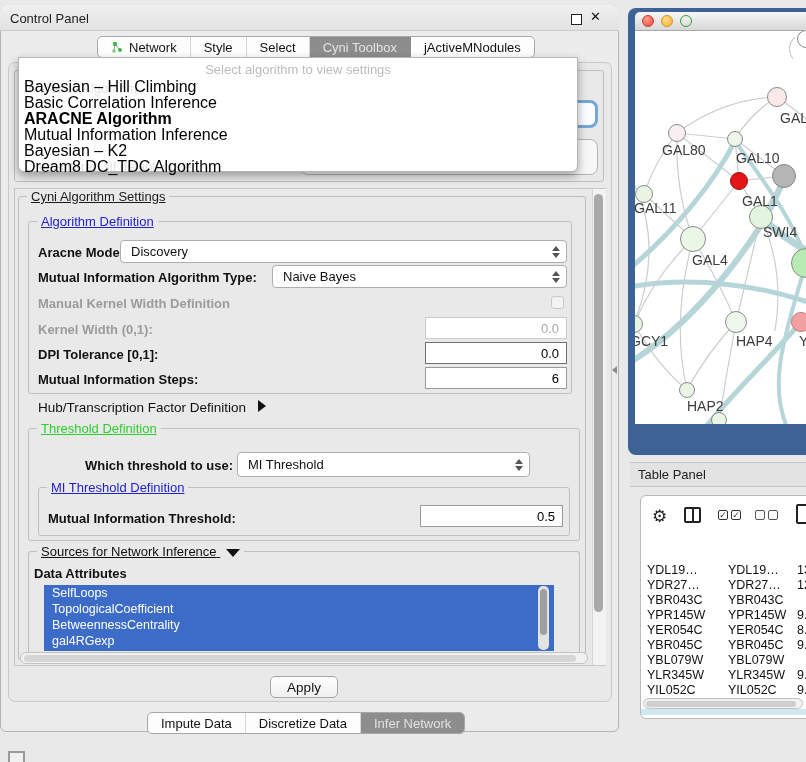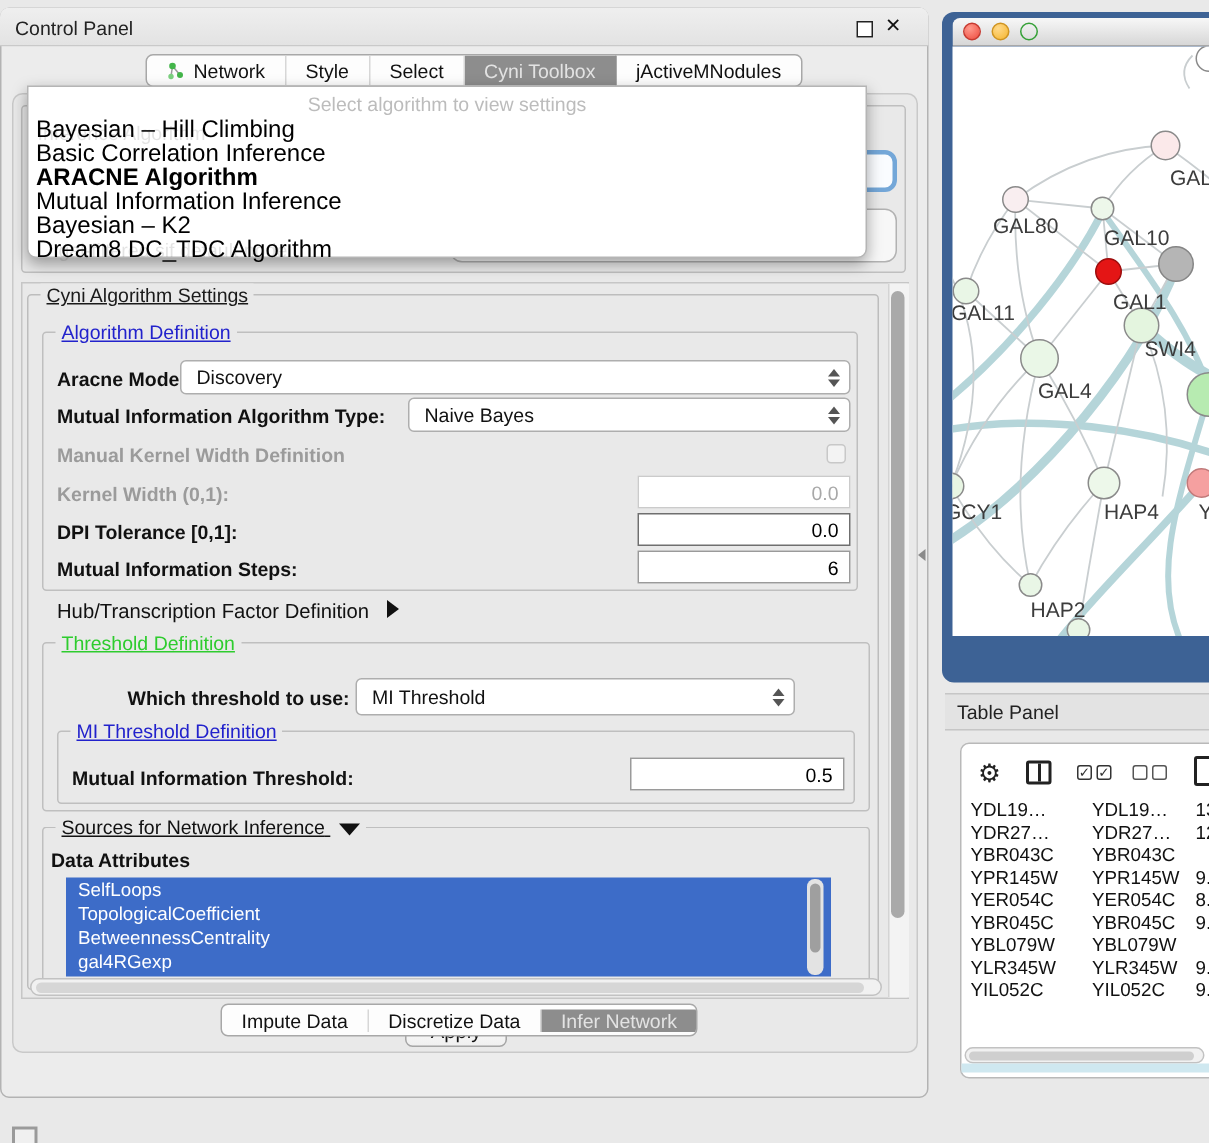--- a/index.html
+++ b/index.html
@@ -202,21 +202,21 @@
     <div class="li">gal4RGexp</div>
   </div>
   <div class="abs" style="left:538px;top:586px;width:11px;height:64px;background:#e3e3e3;border-radius:5px;"></div>
   <div class="abs vthumb" style="left:540px;top:589px;width:7px;height:46px;background:#9f9f9f;"></div>
   <div class="abs htrack" style="left:20px;top:652px;width:568px;height:12px;">
     <div class="hthumb" style="position:absolute;left:3px;top:2px;width:552px;height:7px;"></div>
   </div>
 
   <div class="abs btn" style="left:270px;top:676px;width:68px;height:22px;">Apply</div>
 
-  <div class="abs seg" style="left:147px;top:669px;align-items:center;">
+  <div class="abs seg" style="left:147px;top:712px;">
     <div class="s">
         <span>Impute Data</span>
       </div>
     <div class="s">
         <span>Discretize Data</span>
       </div>
     <div class="s sel">
         <span>Infer Network</span>
       </div>
   </div>
@@ -310,21 +310,21 @@
   <div class="abs" style="left:718px;top:510px;display:flex;gap:3px;">
     <span class="cbx">✓</span>
       <span class="cbx">✓</span>
   </div>
   <div class="abs" style="left:755px;top:510px;display:flex;gap:3px;">
     <span class="cbx" style="border-color:#555;color:transparent;">✓</span>
       <span class="cbx" style="border-color:#555;color:transparent;">✓</span>
   </div>
   <div class="abs" style="left:796px;top:504px;width:16px;height:20px;border:2px solid #222;border-radius:2px;background:#fff;box-sizing:border-box;"></div>
 
-  <div class="abs" style="left:641px;top:532px;width:165px;height:137px;overflow:hidden;">
+  <div class="abs" style="left:641px;top:562px;width:165px;height:137px;overflow:hidden;">
 
     <div>
         <div class="td" style="left:0;top:1px;width:80px;">YDL19…</div>
         <div class="td" style="left:81px;top:1px;width:68px;">YDL19…</div>
         <div class="td" style="left:150px;top:1px;width:15px;">13</div>
       </div>
     <div>
         <div class="td" style="left:0;top:16px;width:80px;">YDR27…</div>
         <div class="td" style="left:81px;top:16px;width:68px;">YDR27…</div>
         <div class="td" style="left:150px;top:16px;width:15px;">12</div>

